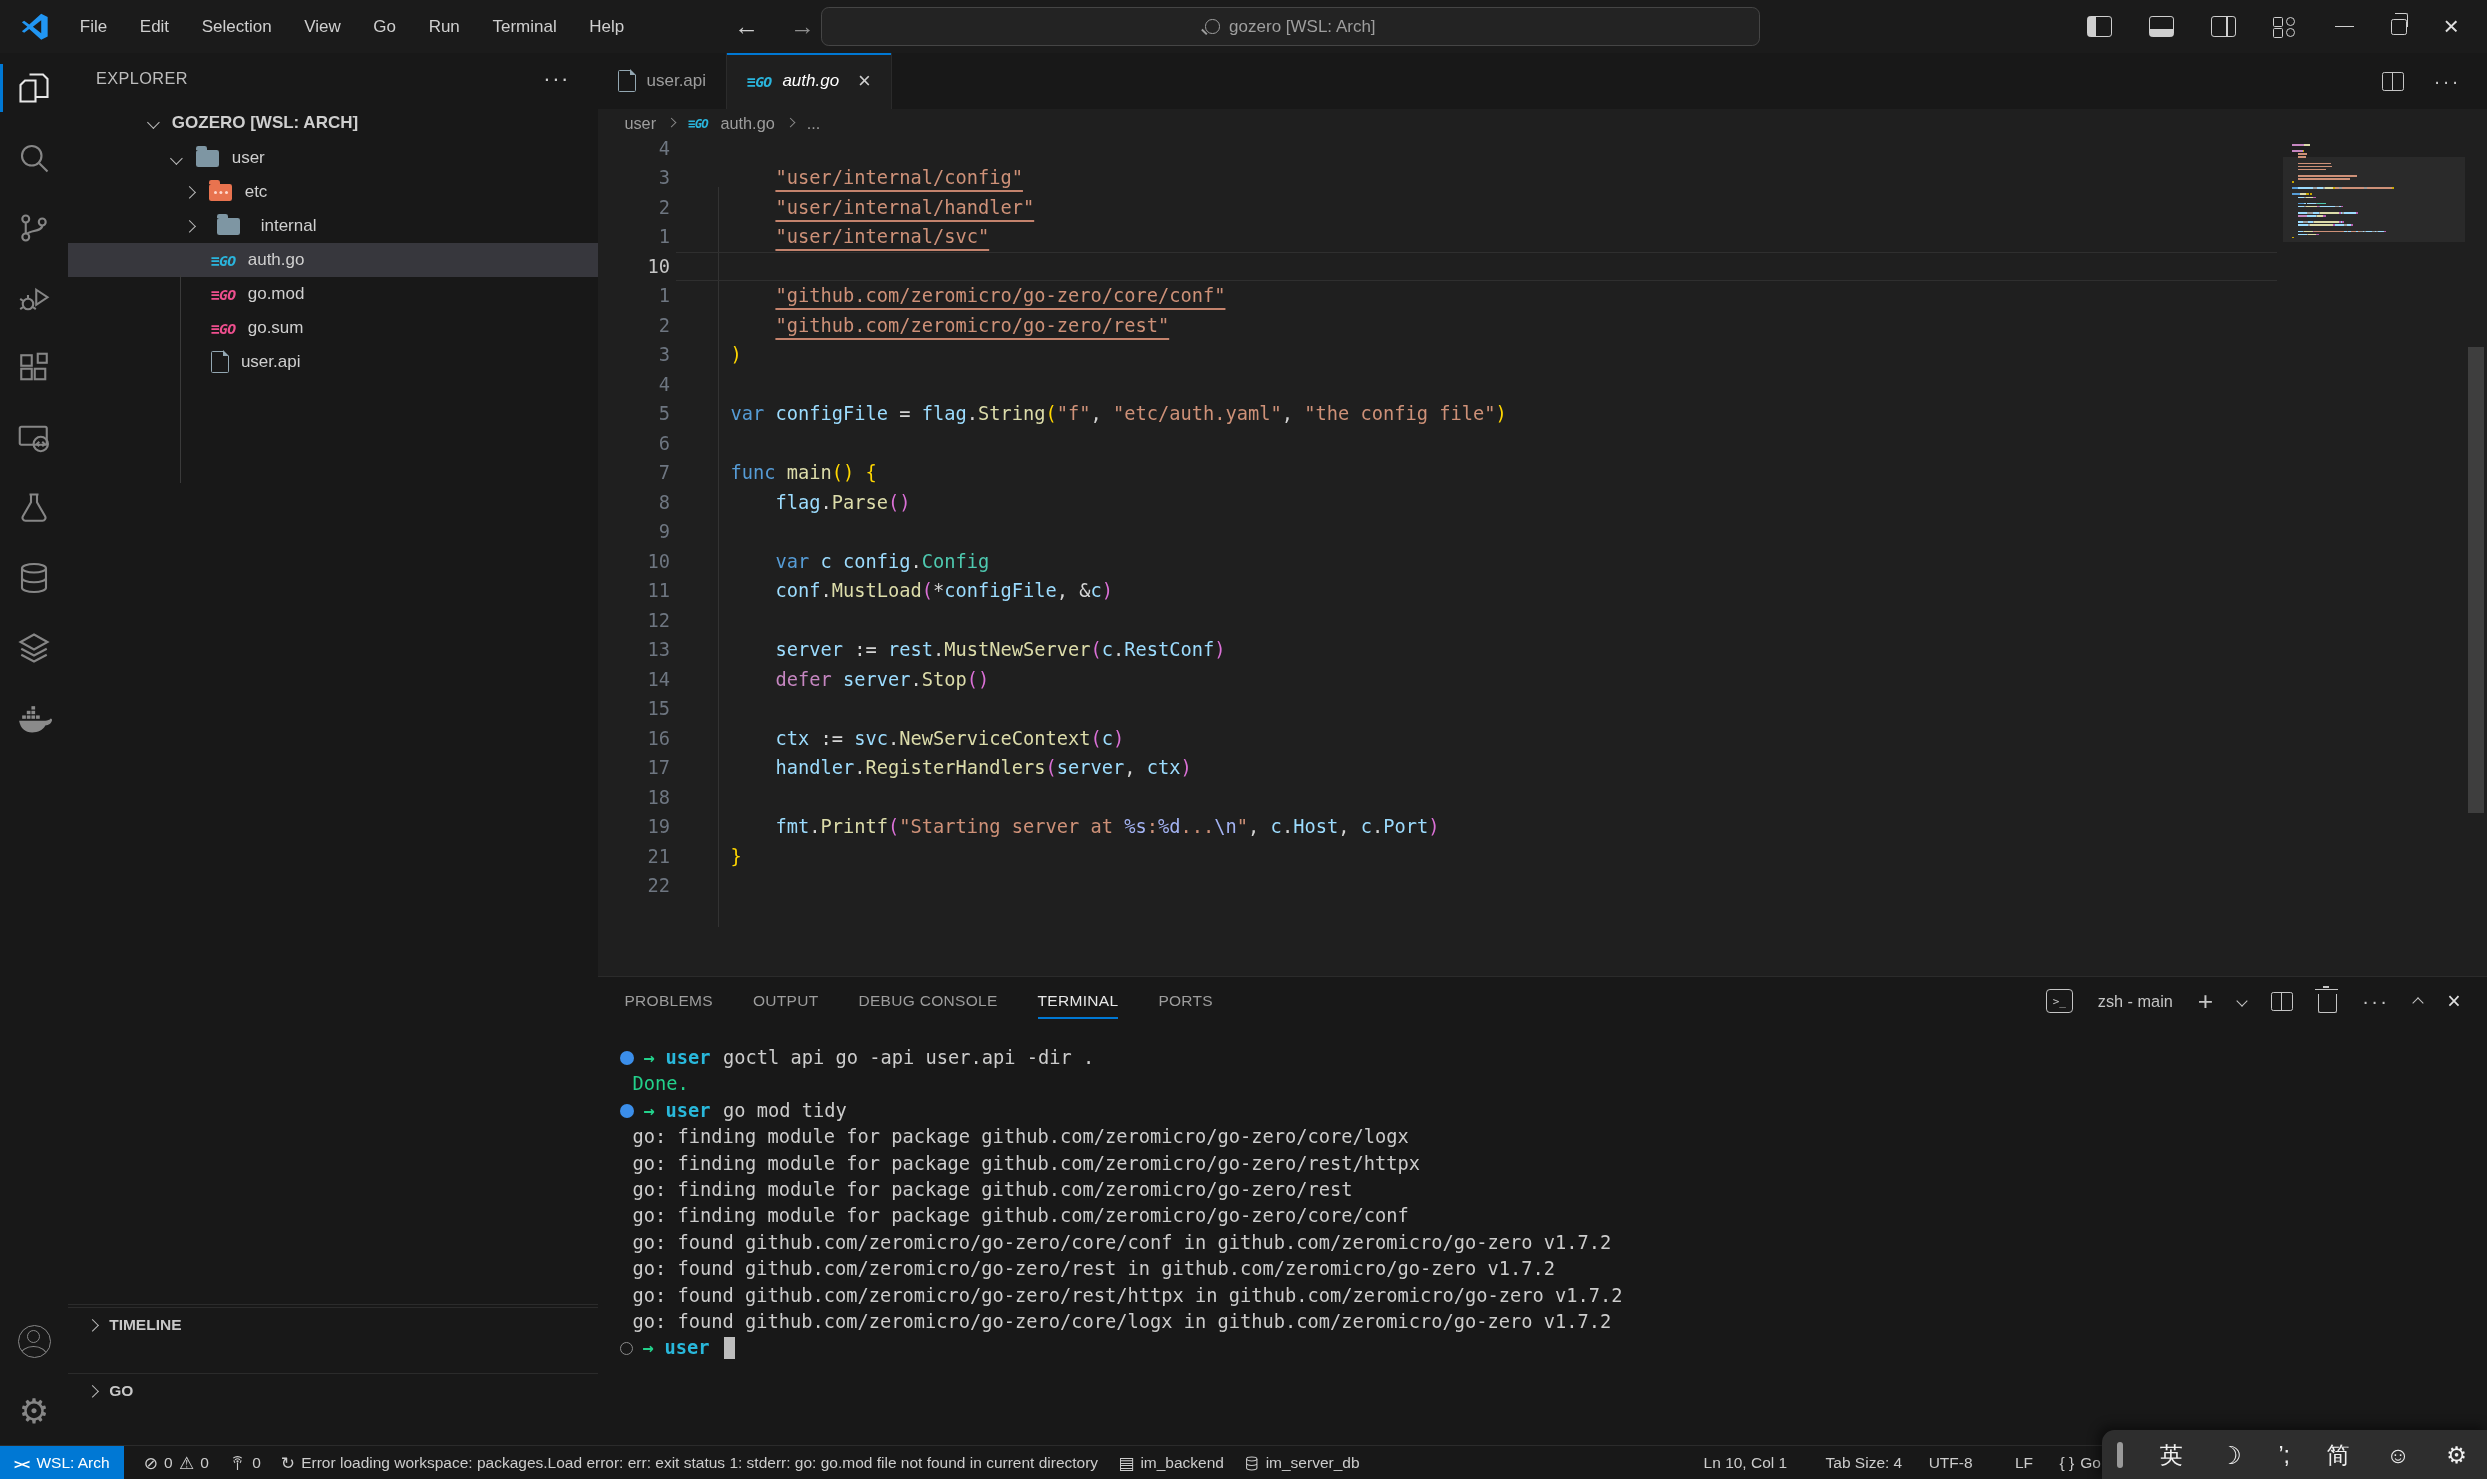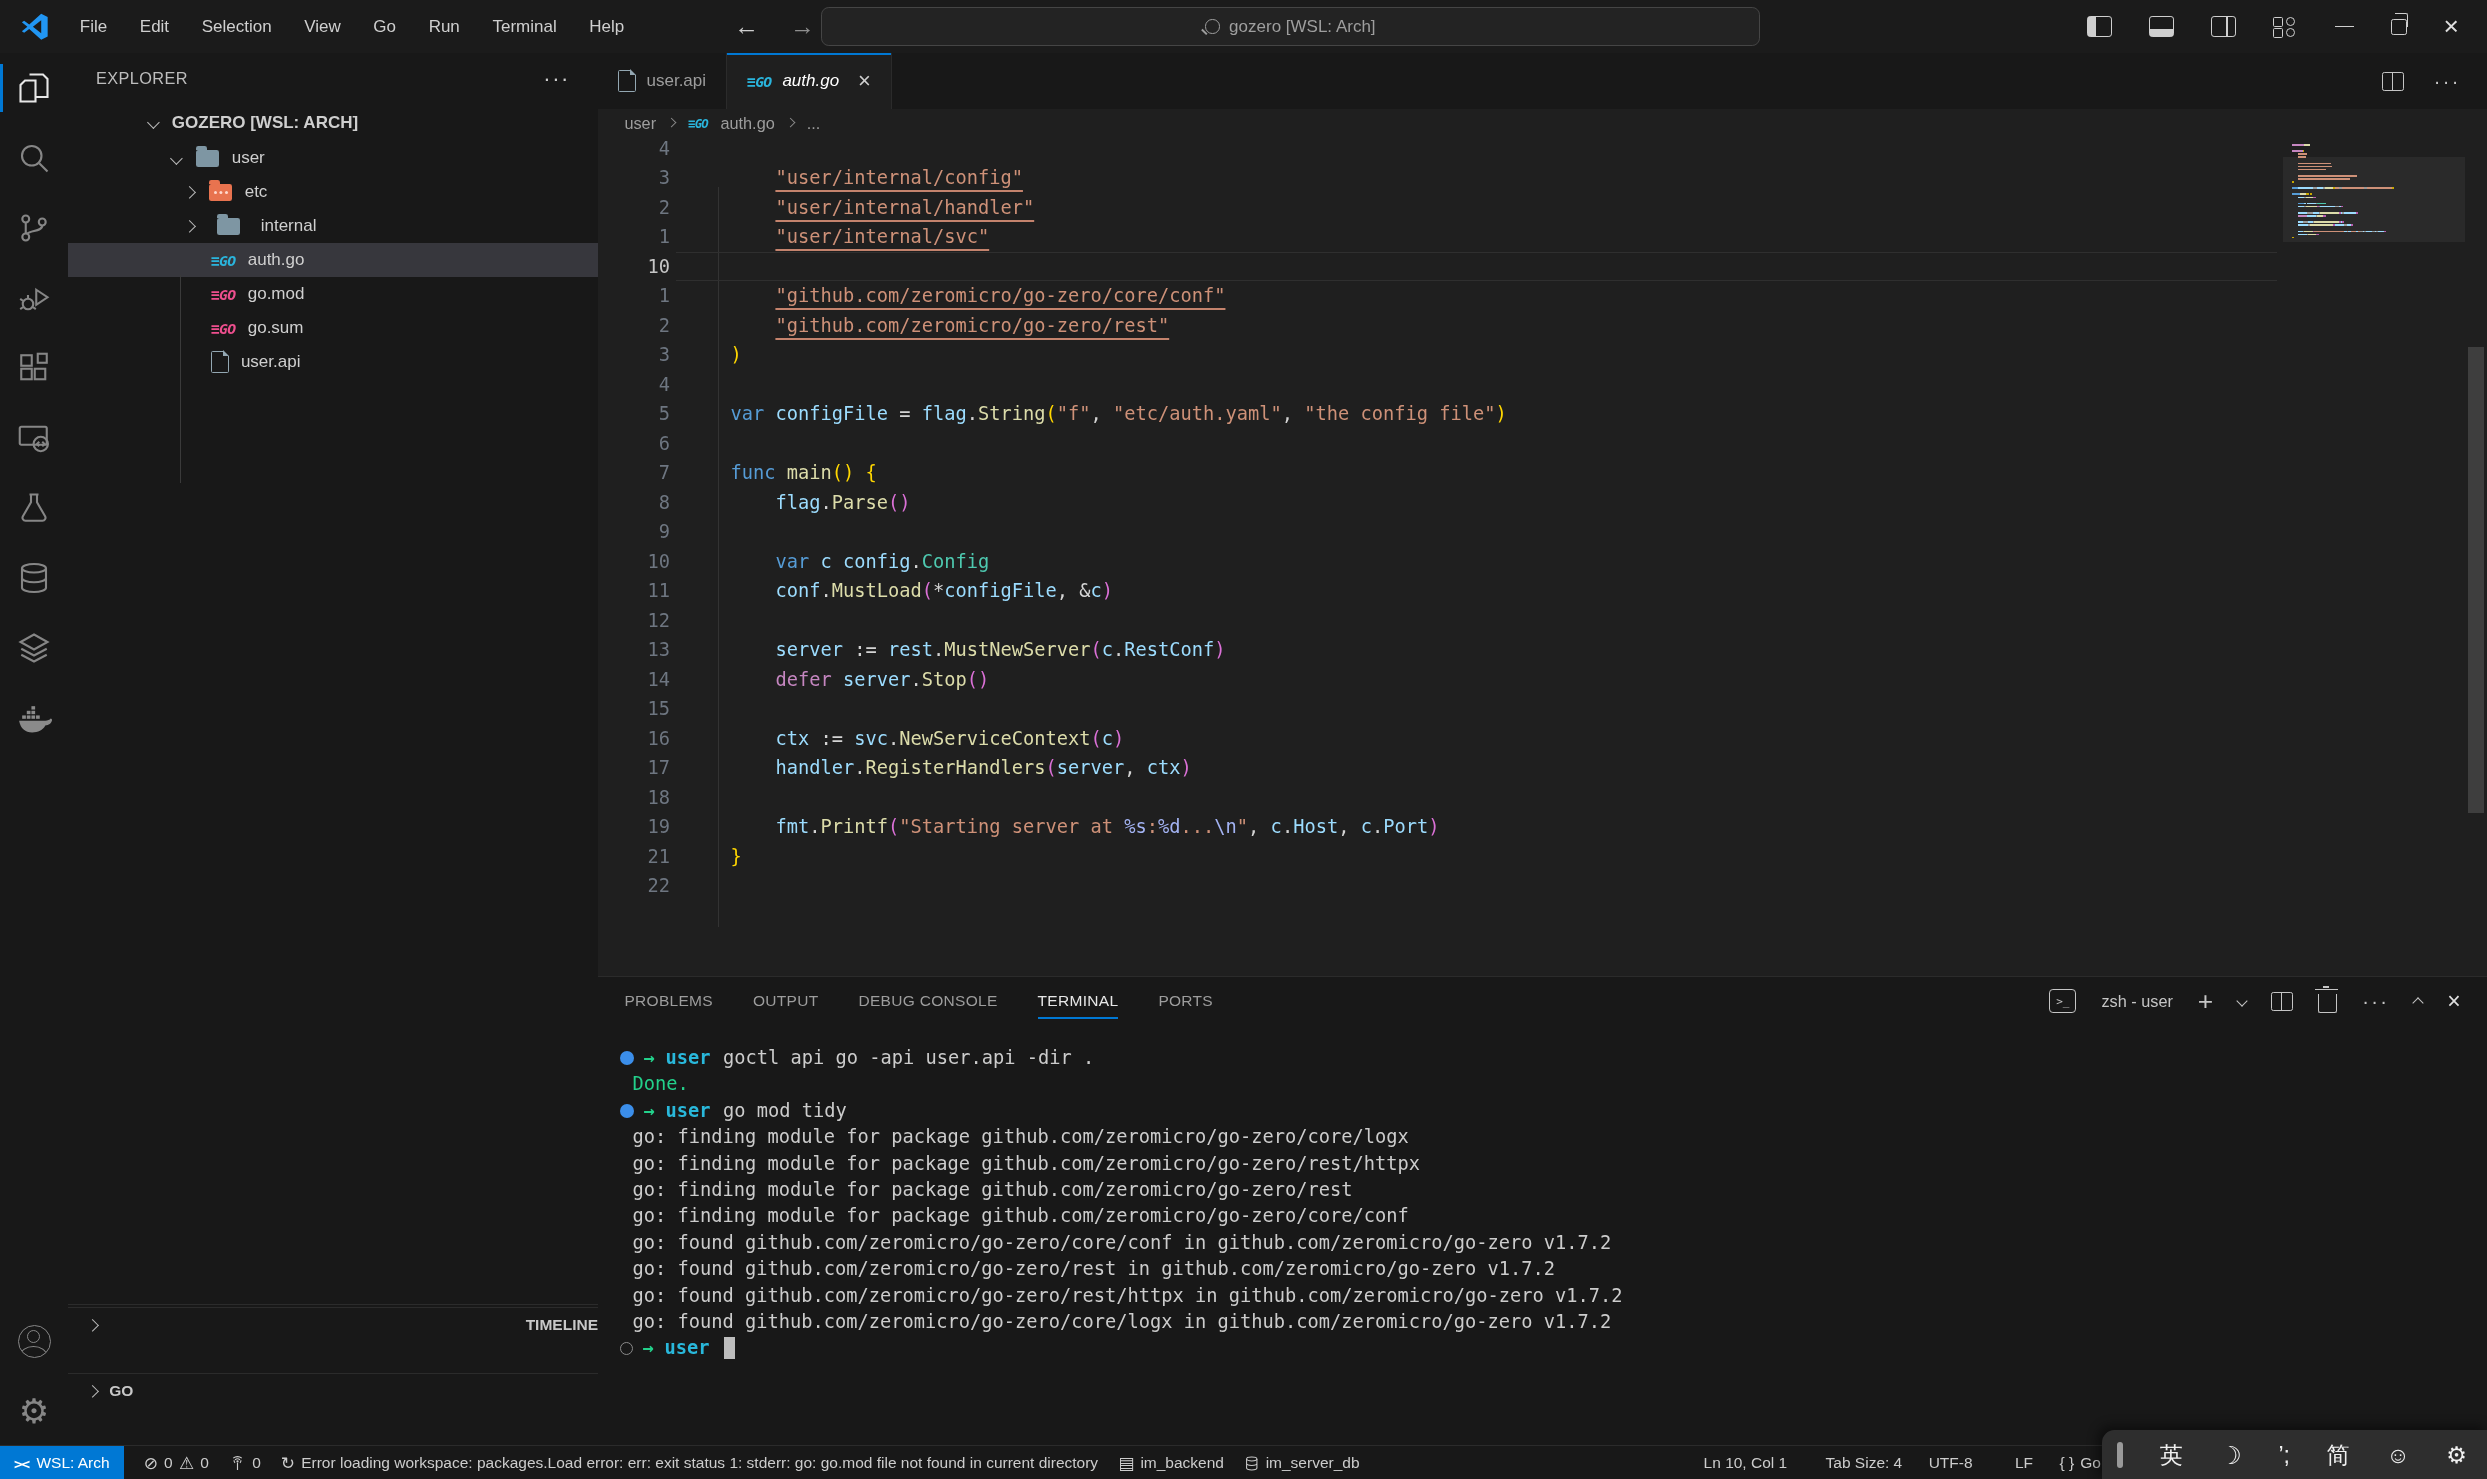--- a/index.html
+++ b/index.html
@@ -303,21 +303,21 @@
           <span class="pageic"></span>
           <span style="margin-left: 12.4px;">user.api</span>
         </div>
       </div>
     <div class="treeguide"></div>
     <div id="sections">
         <div class="sect" style="top: 1251px;">
           <span class="chev r"></span>
           <span>OUTLINE</span>
         </div>
-        <div class="sect" style="top: 1254px; justify-content: space-between;">
+        <div class="sect" style="top: 1254px;">
           <span class="chev r"></span>
           <span>TIMELINE</span>
         </div>
         <div class="sect" style="top: 1320px;">
           <span class="chev r"></span>
           <span>GO</span>
         </div>
       </div>
   </div>
 
@@ -628,21 +628,21 @@
       <div class="pheader">
         <div class="ptabs" id="ptabs">
             <div class="ptab">PROBLEMS</div>
             <div class="ptab">OUTPUT</div>
             <div class="ptab">DEBUG CONSOLE</div>
             <div class="ptab act">TERMINAL</div>
             <div class="ptab">PORTS</div>
           </div>
         <div class="pright">
           <span class="termbadge">&gt;_</span>
-          <span>zsh - user</span>
+          <span>zsh - main</span>
           <span class="plus">+</span>
           <span class="pchev d"></span>
           <span class="spliticon"></span>
           <span class="trash"></span>
           <span class="dots3">···</span>
           <span class="pchev u"></span>
           <span class="pclose">×</span>
         </div>
       </div>
       <div class="term" id="terminal">

